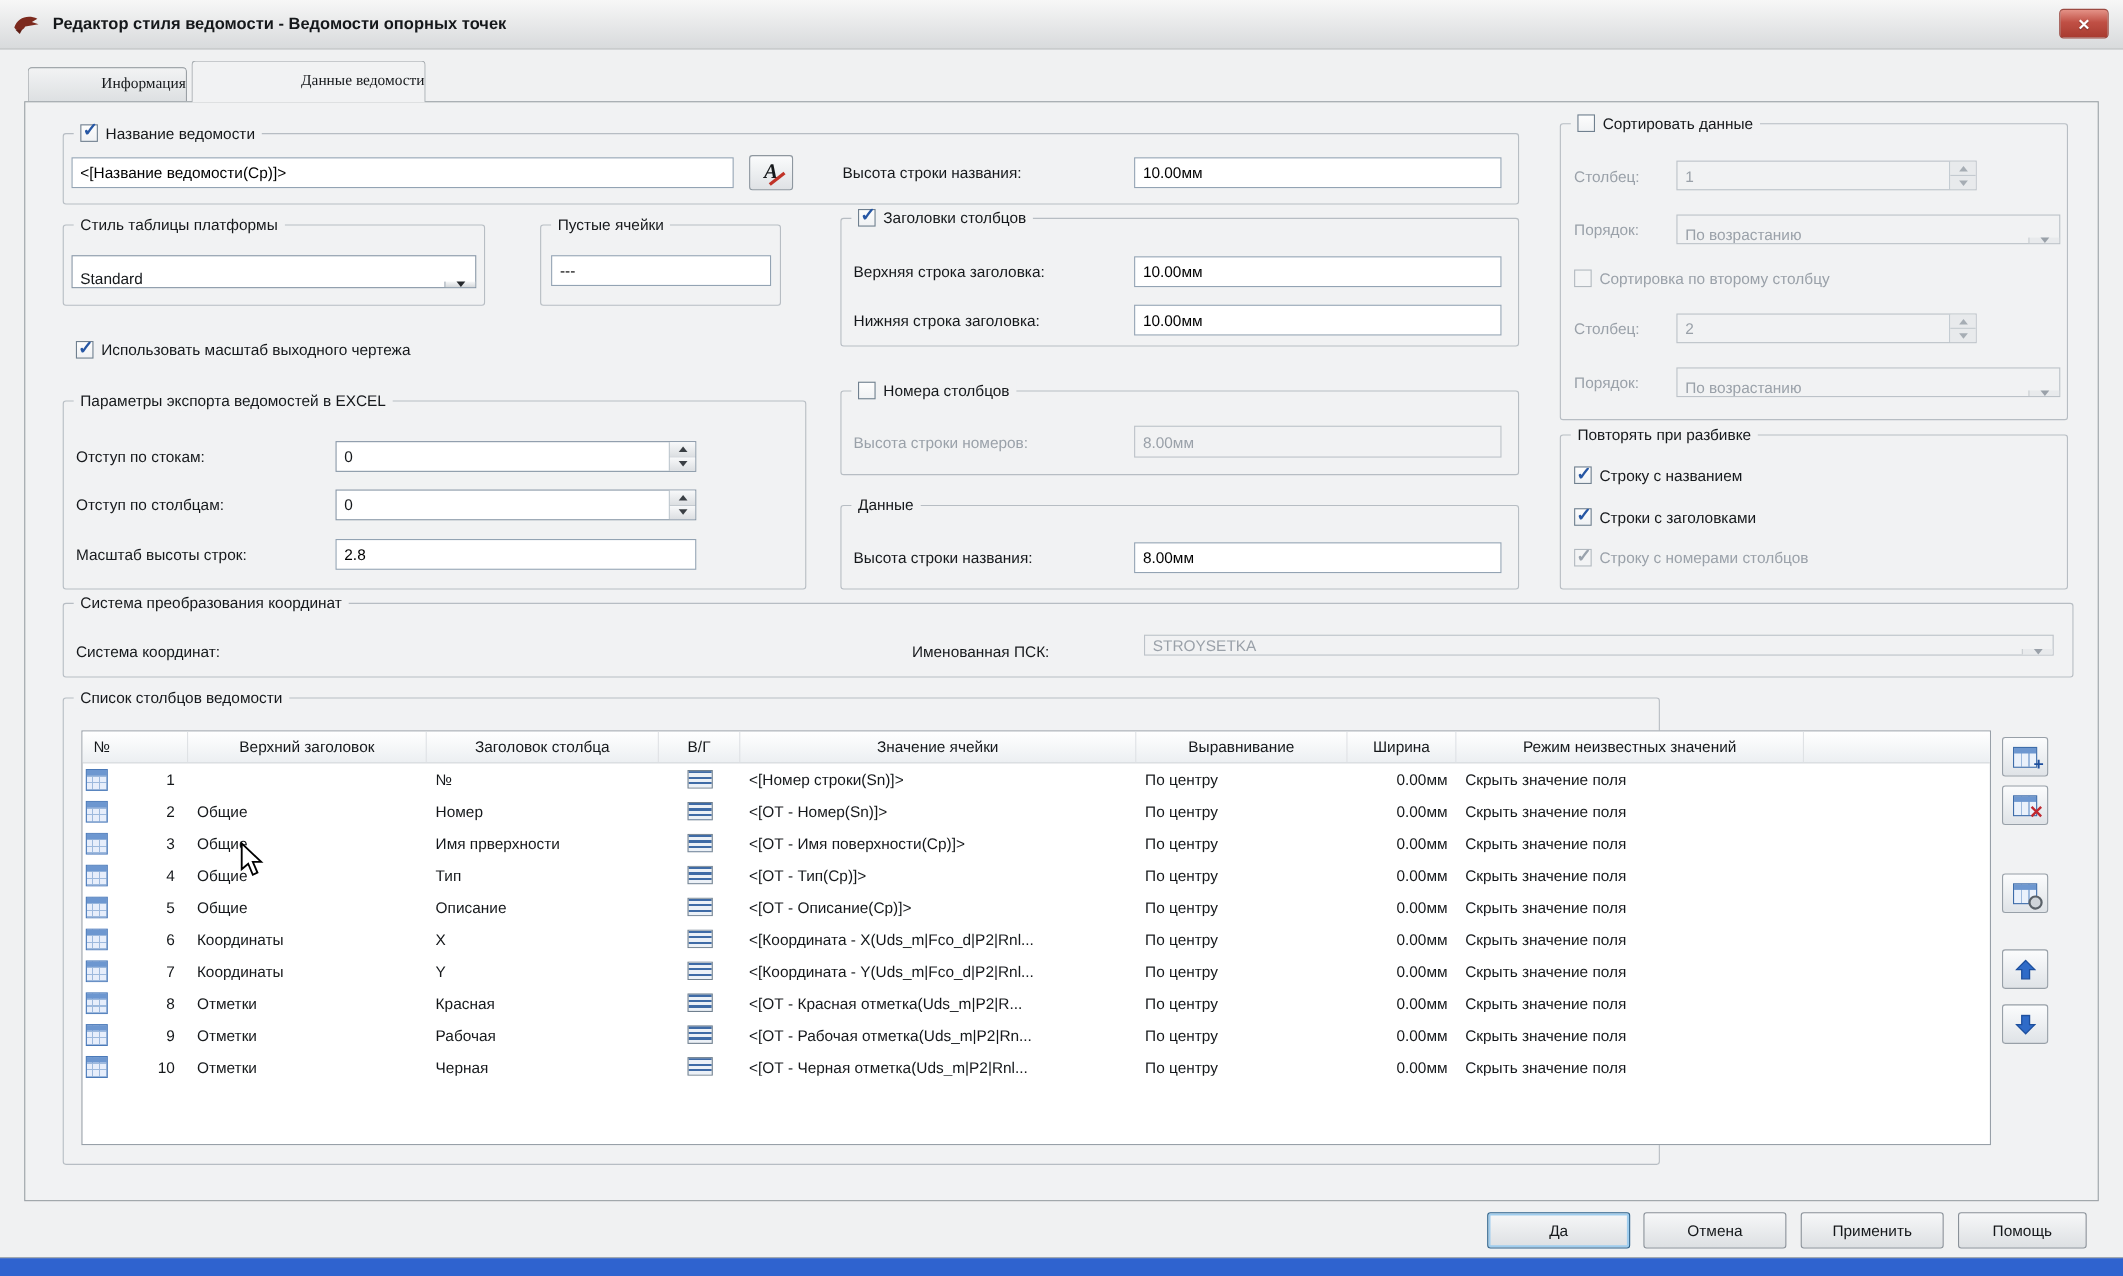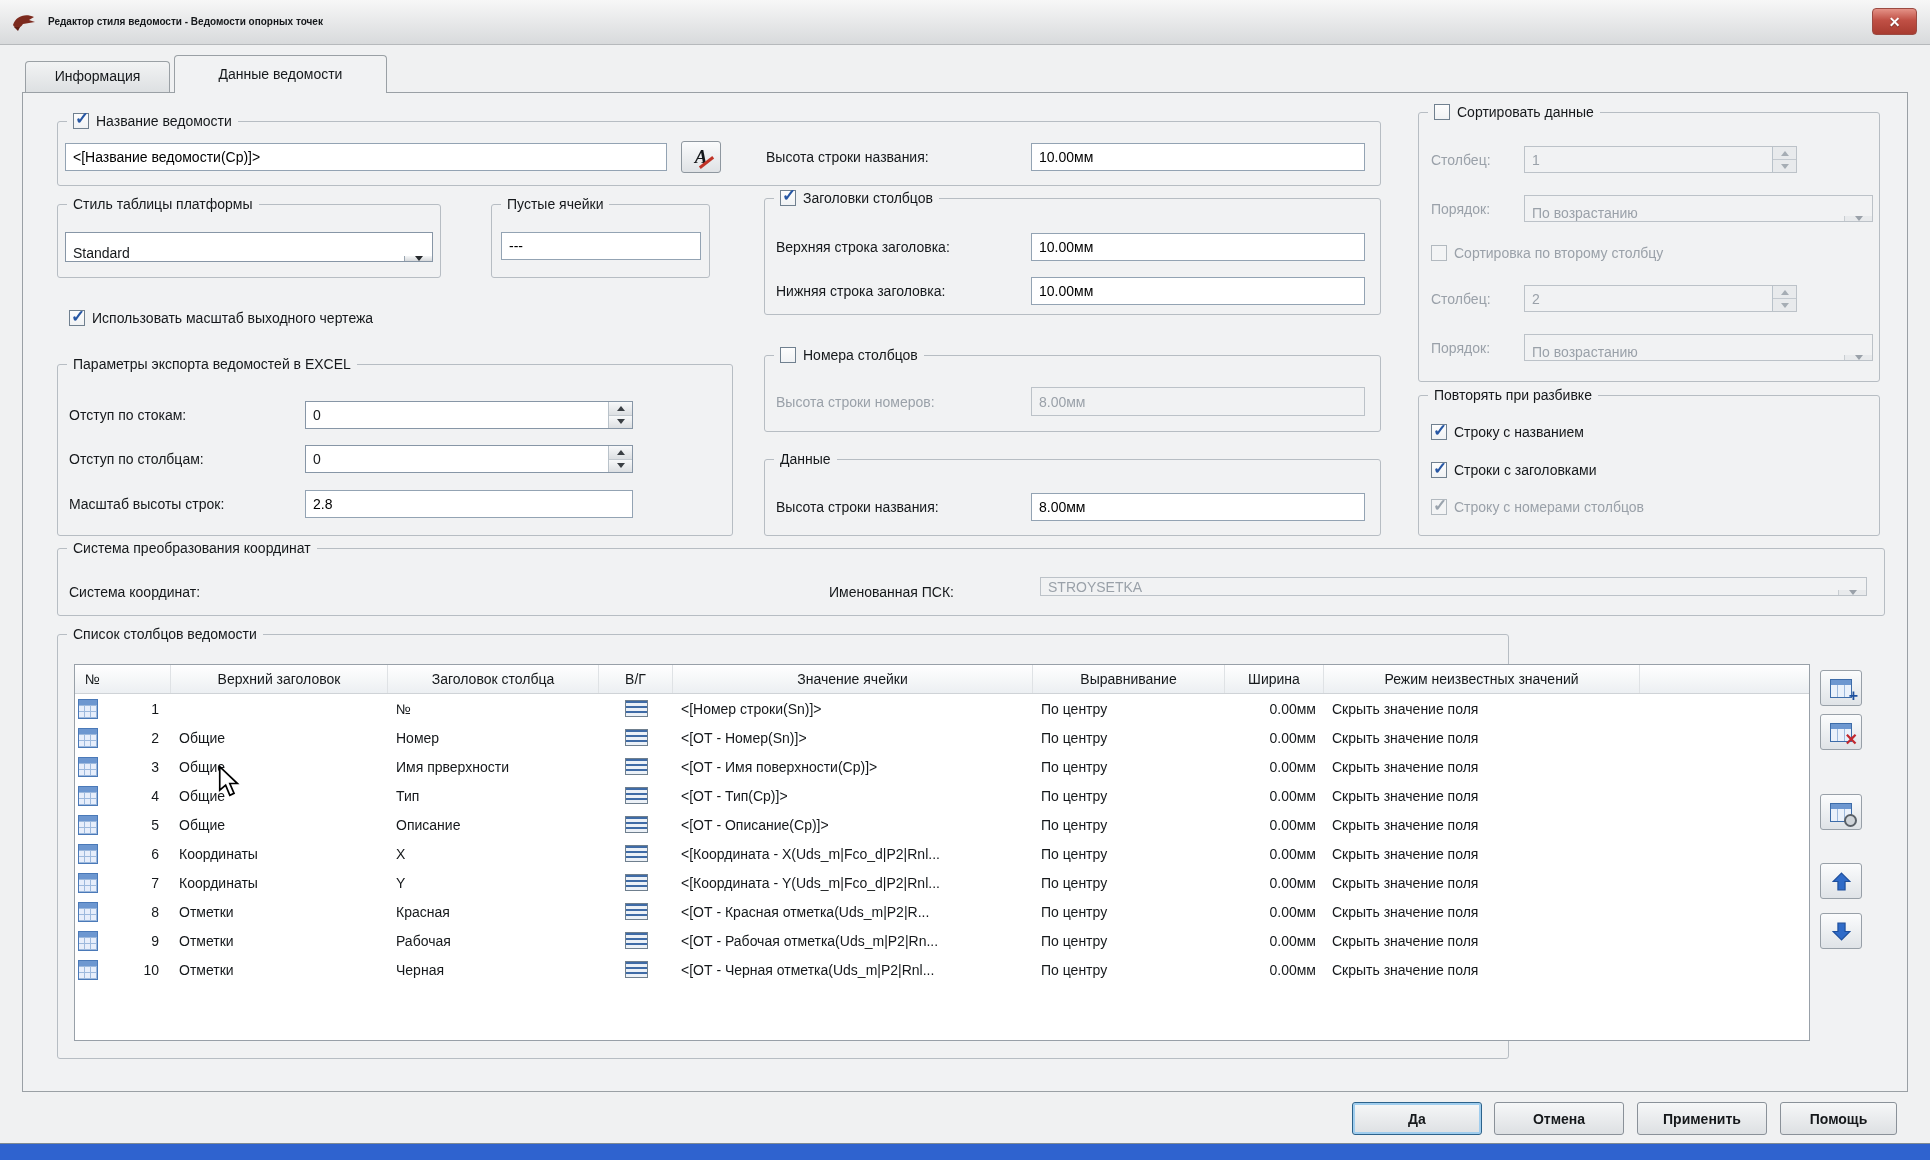--- a/index.html
+++ b/index.html
@@ -5,30 +5,30 @@
   html,body { margin:0; padding:0; background:#4a4a4a; }
   .screen { position:relative; width:1930px; height:1160px; background:#2f63cf; overflow:hidden;
             font-family:"Liberation Sans", sans-serif; font-size:14px; color:#15181b; }
   .dialog { position:absolute; left:0; top:0; width:1930px; height:1144px; background:#f0f1f2;
             border-bottom:1px solid #7e8a94; box-sizing:border-box; }
 
   
   .titlebar { position:absolute; left:0; top:0; right:0; height:44px;
               background:linear-gradient(#f7f7f7,#d8dadc); border-bottom:1px solid #b6b9bc; }
   .title-text { position:absolute; left:48px; top:0; height:43px; display:flex; align-items:center;
-                font-size:10px; font-weight:bold; color:#15181b; white-space:nowrap; }
+                font-size:15px; font-weight:bold; color:#15181b; white-space:nowrap; }
   .app-icon { position:absolute; left:10px; top:8px; width:28px; height:28px; }
   .close-btn { position:absolute; left:1872px; top:8px; width:45px; height:27px; box-sizing:border-box;
                border:1px solid #9b4a42; border-radius:4px; color:#fff; font-size:14px; font-weight:bold;
                background:linear-gradient(#e49287,#c05045 45%,#a83b30); display:flex; align-items:center;
                justify-content:center; text-shadow:0 1px 1px rgba(0,0,0,.4); cursor:default; }
 
   
   .tab { position:absolute; box-sizing:border-box; border:1px solid #9aa0a5; border-bottom:none;
-         border-radius:4px 4px 0 0; text-align:center; white-space:nowrap; }
+         border-radius:4px 4px 0 0; text-align:right; white-space:nowrap;font-family:Liberation Serif, serif; }
   .tab-inactive { left:25px; top:61px; width:145px; height:31px; line-height:29px;
                   background:linear-gradient(#f2f3f4,#dde0e2); z-index:1; }
   .tab-active { left:174px; top:55px; width:213px; height:38px; line-height:36px;
                 background:#f1f2f3; z-index:3; }
   .tabpage { position:absolute; left:22px; top:92px; width:1886px; height:1000px; background:#f1f2f3;
              border:1px solid #9aa0a5; box-sizing:border-box; z-index:2; }
 
   
   .group { position:absolute; border:1px solid #b7bdc3; border-radius:3px; box-sizing:border-box; }
   .gcap  { position:absolute; top:-11px; left:9px; background:#f1f2f3; padding:0 6px; line-height:20px;
@@ -116,21 +116,21 @@
       repeating-linear-gradient(to right, transparent 0 6px, #9db9dd 6px 7px),
       #eaf1fb; }
   .badge-plus { position:absolute; right:-7px; bottom:-7px; color:#1d4f9e; font-weight:bold; font-size:16px; line-height:1; }
   .badge-x { position:absolute; right:-7px; bottom:-7px; color:#c0282f; font-weight:bold; font-size:16px; line-height:1; }
   .badge-gear { position:absolute; right:-6px; bottom:-6px; width:9px; height:9px; border-radius:50%;
                 border:2px solid #5a6168; background:#cfd4d9; }
 
   
   .btn { position:absolute; box-sizing:border-box; height:33px; border:1px solid #8a9199; border-radius:3px;
          background:linear-gradient(#f6f7f8,#dde0e3); display:flex; align-items:center; justify-content:center;
-         font-family:inherit; font-size:14px; color:#15181b;font-weight:bold; }
+         font-family:inherit; font-size:14px; color:#15181b; }
   .btn.default { border-color:#2c628b; box-shadow:inset 0 0 0 2px #9fcdee; }
 
   .bottom-strip { position:absolute; left:0; top:1144px; width:1930px; height:16px; background:#2f63cf; }
   .cursor { position:absolute; z-index:50; }
 </style>
 </head>
 <body>
 
 <div class="screen">
   <div class="dialog">

